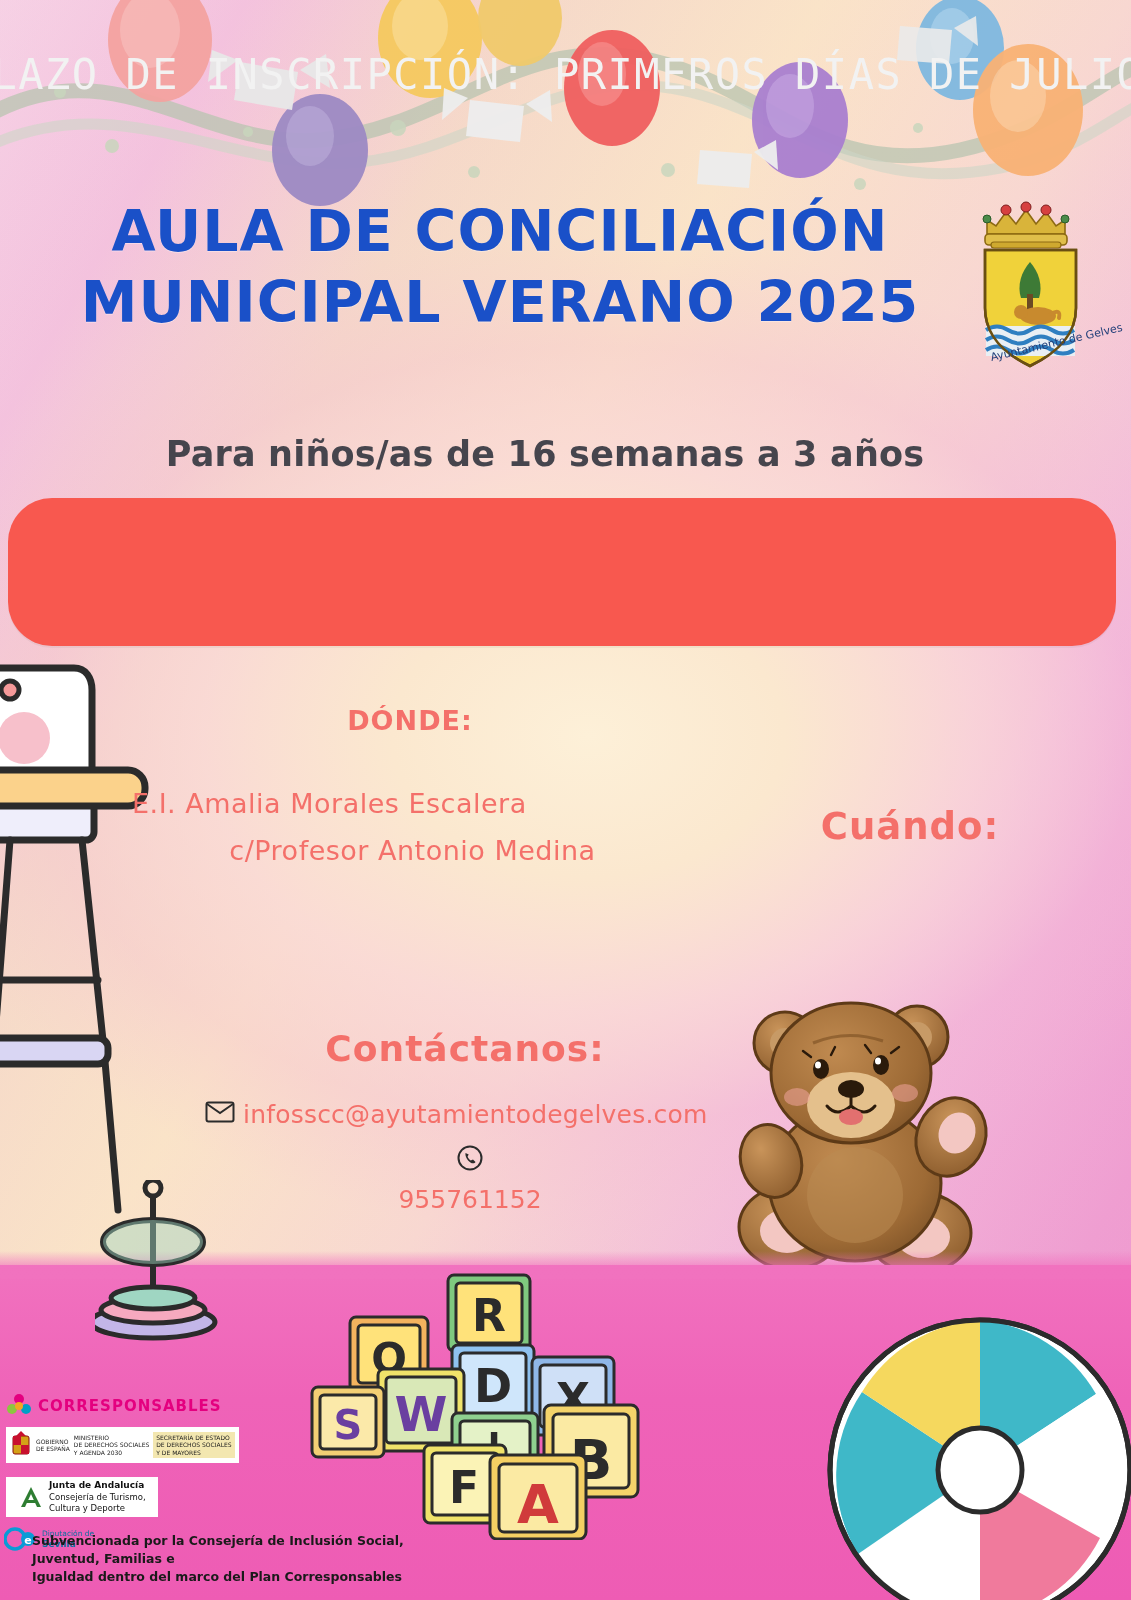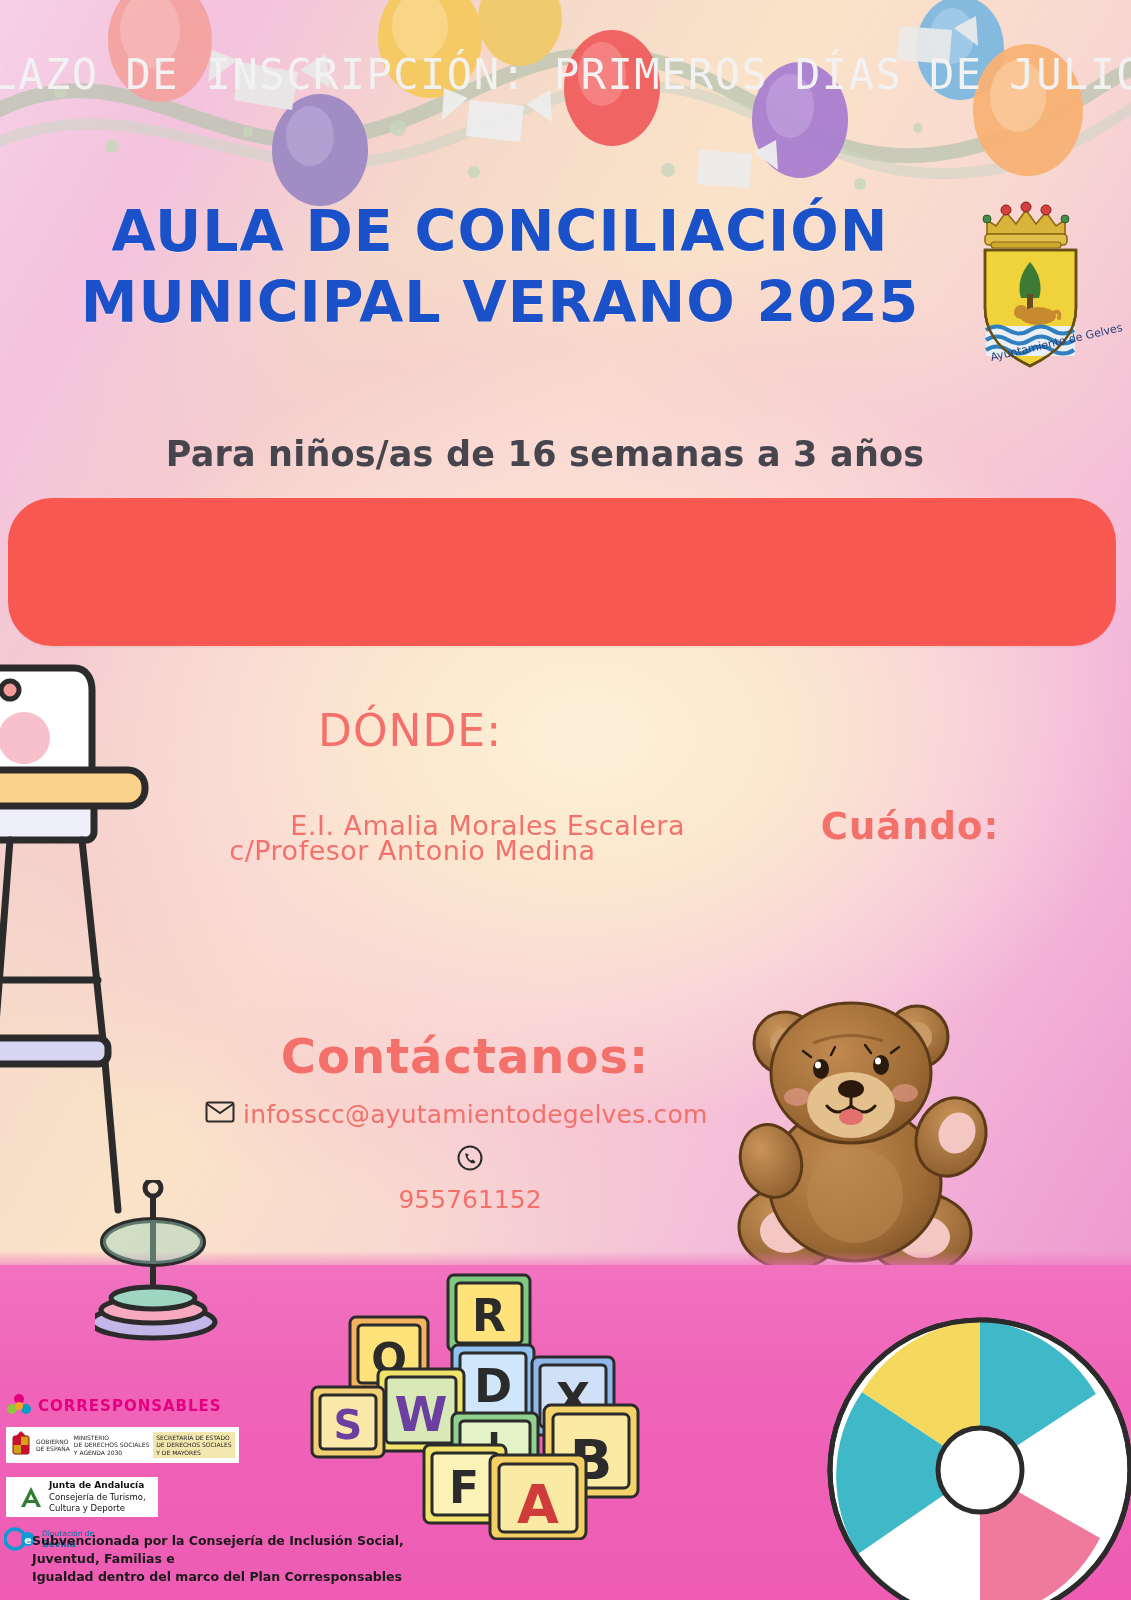--- a/index.html
+++ b/index.html
@@ -107,36 +107,35 @@
   }
 
   
   .where-head {
     position: absolute;
     top: 705px;
     left: 230px;
     width: 360px;
     text-align: center;
     font-family: "DejaVu Sans", sans-serif;
-    font-size: 44px;
-    font-weight: normal;
+    font-size: 27px;
+    font-weight: bold;
     color: #f4706a;
     letter-spacing: 1px;
   }
   .where-line1 {
     position: absolute;
     top: 788px;
-    left: 140px;
+    left: 132px;
     width: 545px;
-    text-align: right;
+    text-align: left;
     font-family: "DejaVu Sans", sans-serif;
     font-size: 27px;
     color: #f4706a;
     letter-spacing: 0.5px;
-    margin-top: 22px;
   }
   .where-line2 {
     position: absolute;
     top: 835px;
     left: 140px;
     width: 545px;
     text-align: center;
     font-family: "DejaVu Sans", sans-serif;
     font-size: 27px;
     color: #f4706a;
@@ -167,21 +166,21 @@
     letter-spacing: 0.4px;
   }
 
   .contact-head {
     position: absolute;
     top: 1028px;
     left: 250px;
     width: 430px;
     text-align: center;
     font-family: "DejaVu Sans", sans-serif;
-    font-size: 48px;
+    font-size: 36px;
     font-weight: bold;
     color: #f4706a;
     letter-spacing: 1px;
   }
   .contact-email {
     position: absolute;
     top: 1100px;
     left: 205px;
     width: 520px;
     display: flex;

